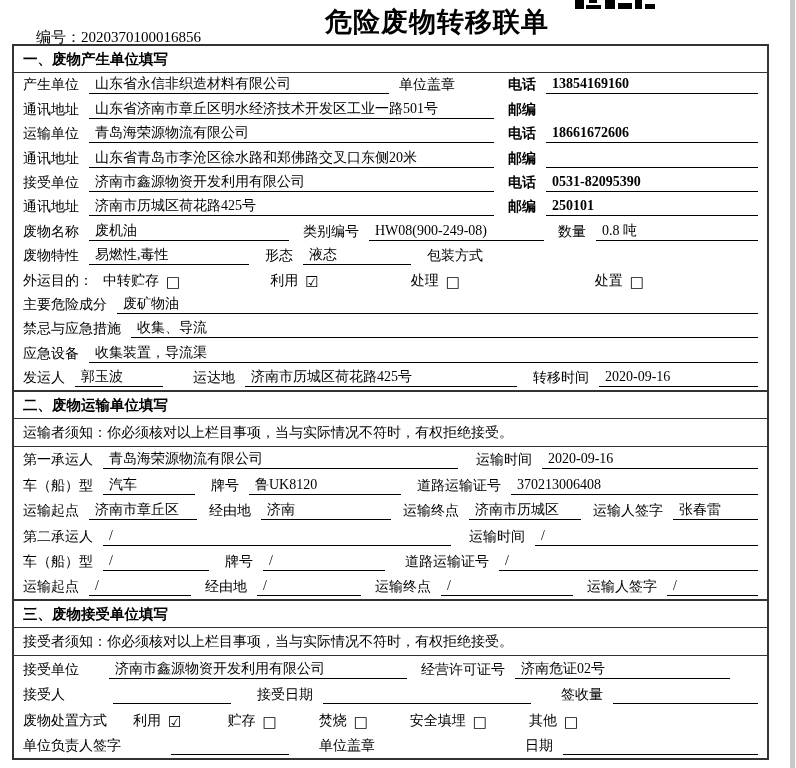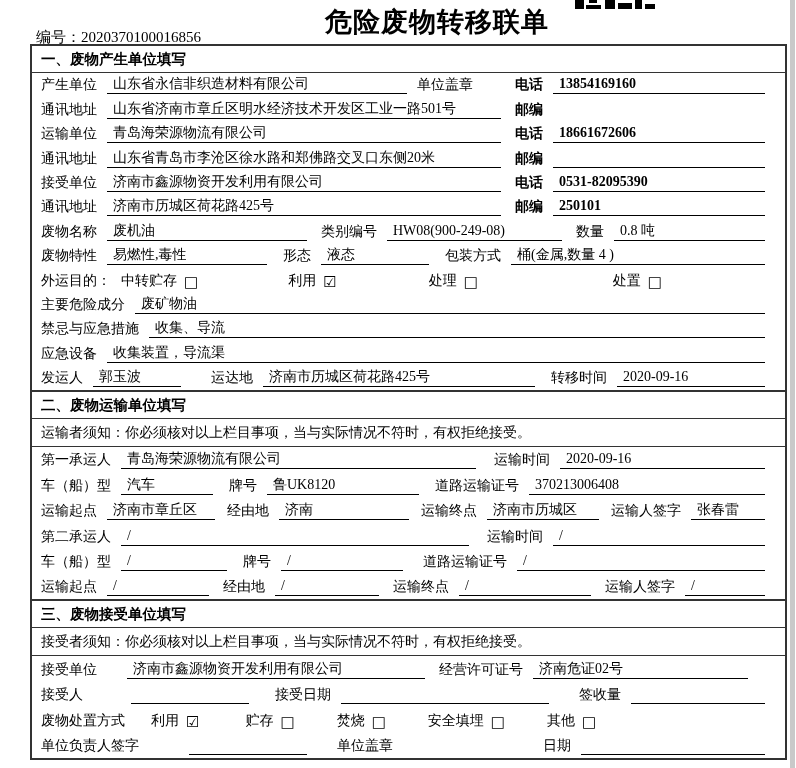--- a/index.html
+++ b/index.html
@@ -9,26 +9,26 @@
 
   
   .hdr { position:relative; height:44px; }
   .serial { position:absolute; left:36px; top:28px; font-size:15px; white-space:nowrap; }
   .title { position:absolute; left:437px; top:4px; transform:translateX(-50%);
     font-family:"Liberation Sans","DejaVu Sans",sans-serif; font-weight:bold;
     font-size:27px; letter-spacing:1px; white-space:nowrap; }
   .qr { position:absolute; left:575px; top:0; }
 
   
-  .box { margin-left:30px; width:757px; border:2px solid #333; }
+  .box { margin-left:12px; width:757px; border:2px solid #333; }
   .sec + .sec { border-top:2px solid #333; }
   .sec-h { font-family:"Liberation Sans","DejaVu Sans",sans-serif; font-weight:bold;
     font-size:14.5px; padding:4px 9px 3px 9px; border-bottom:1.5px solid #333; }
   .notice { padding:5px 9px 4px 9px; border-bottom:1.5px solid #333; }
-  .row { display:flex; align-items:flex-end; height:24.4px; padding:0 20px 3px 9px; }
+  .row { display:flex; align-items:flex-end; height:24.4px; padding:0 9px 3px 9px; }
   .s23 .row { height:25.4px; }
   .lbl { white-space:nowrap; margin-right:10px; flex-shrink:0; }
   .plain { white-space:nowrap; margin:0 10px; flex-shrink:0; }
   .ul { border-bottom:1px solid #000; white-space:nowrap; padding:0 6px; min-height:18px;
     overflow:hidden; flex-shrink:0; }
   .ul.fill { flex:1 1 auto; }
   .ul.grow { flex:1 1 auto; margin-right:14px; }
   .rgrp { margin-left:auto; display:flex; align-items:flex-end; width:250px; flex-shrink:0;font-weight:bold; }
   .rgrp .lbl { margin-right:10px; }
   .rgrp .ul { flex:1 1 auto; }
@@ -127,21 +127,20 @@
         <span class="lbl" style="margin-left:14px">数量</span>
         <span class="ul fill">0.8 吨</span>
       </div>
 
       <div class="row">
         <span class="lbl">废物特性</span>
         <span class="ul" style="width:160px">易燃性,毒性</span>
         <span class="lbl" style="margin-left:16px">形态</span>
         <span class="ul" style="width:108px">液态</span>
         <span class="lbl" style="margin-left:16px">包装方式</span>
-        <span class="ul fill">桶(金属,数量 4 )</span>
       </div>
 
       <div class="row">
         <span class="lbl">外运目的：</span>
         <span class="cb" style="margin-right:90px">
           <span>中转贮存</span>
           <span class="cb-box">□</span>
         </span>
         <span class="cb" style="margin-right:92px">
           <span>利用</span>

